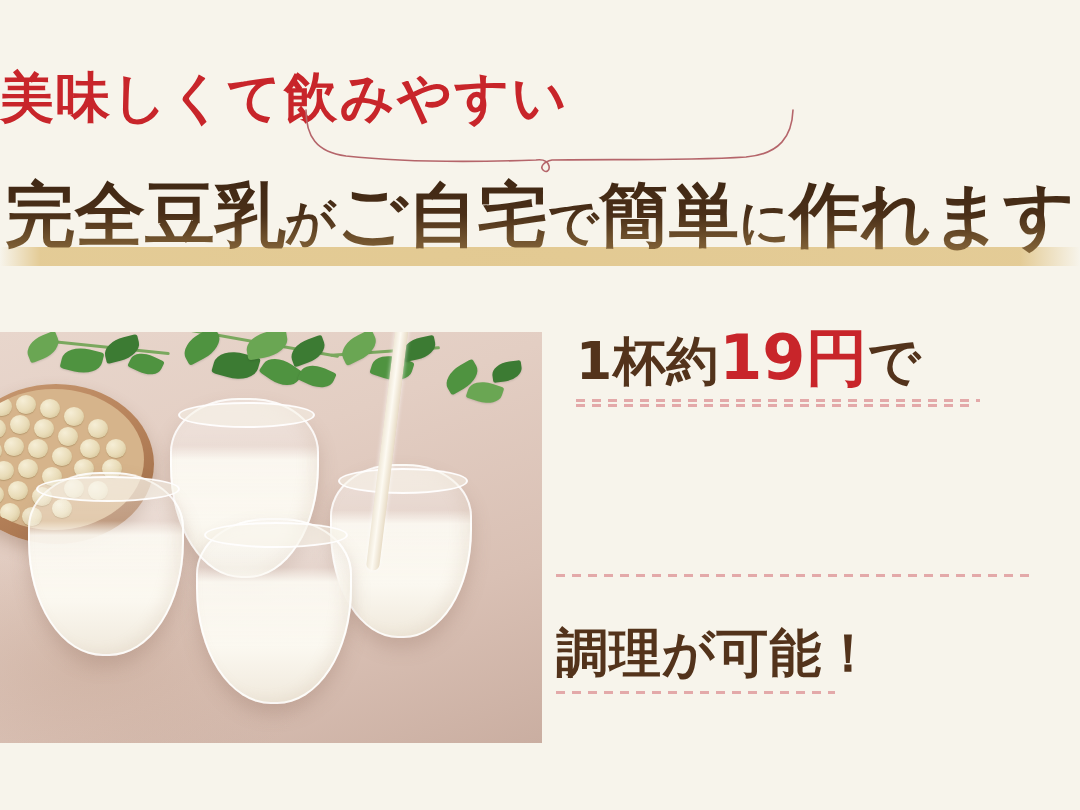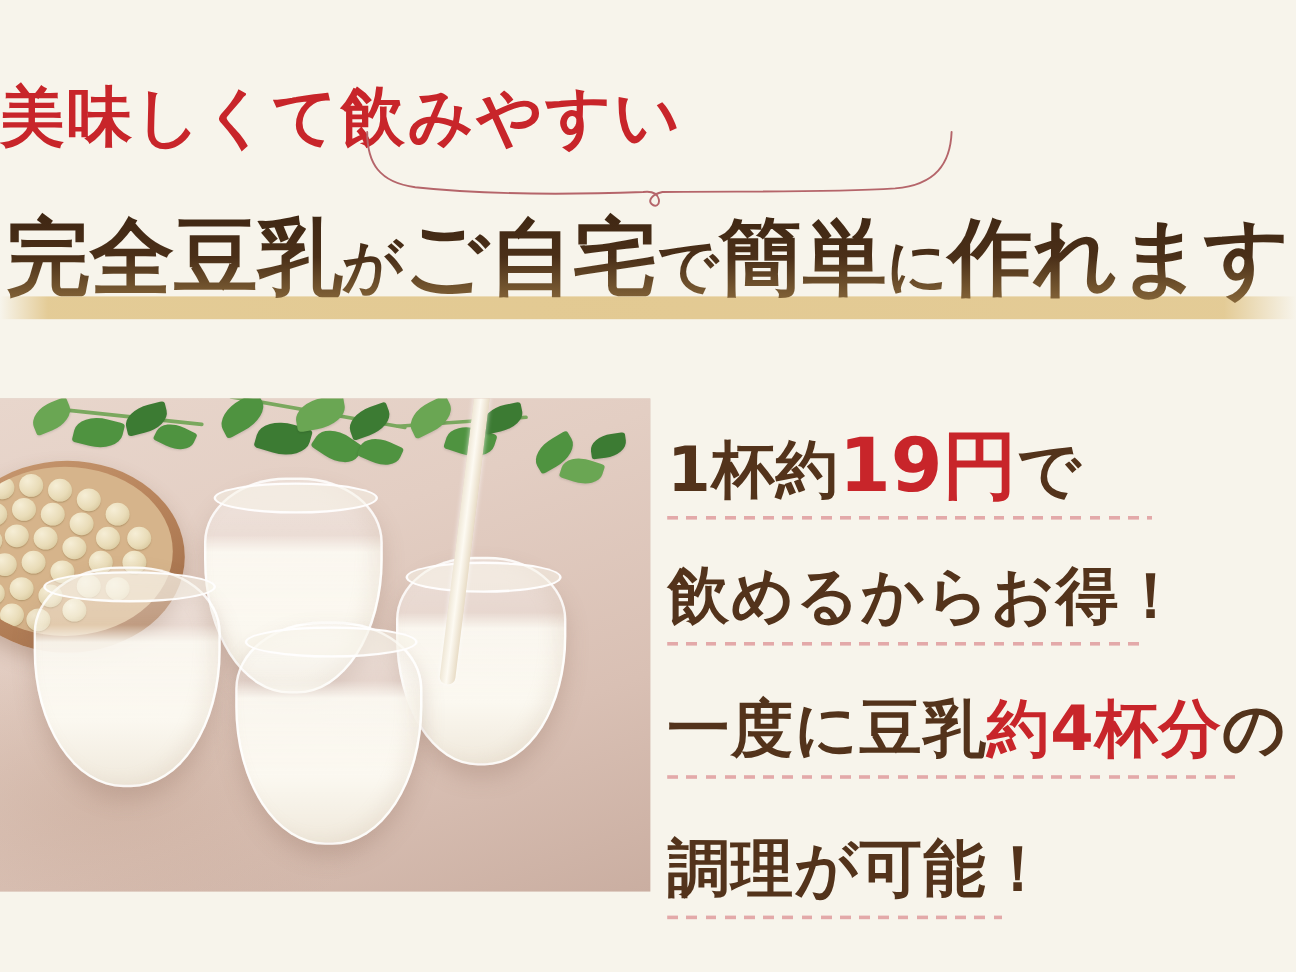--- a/index.html
+++ b/index.html
@@ -295,27 +295,25 @@
 
     <div class="glass" style="left:28px; top:140px; width:152px; height:180px;">
       <div class="rim"></div>
     </div>
 
     <div class="glass" style="left:196px; top:186px; width:152px; height:182px;">
       <div class="rim"></div>
     </div>
   </div>
 
-  <div class="benefit" style="top:352px;">
+  <div class="benefit" style="top:322px;margin-left:20px;">
     <div class="bline"><span>1杯約</span><span class="hi">19円</span><span>で</span></div>
     <div class="dash w1"></div>
-    <div class="bline" style="margin-top:28px;">飲めるからお得！</div>
     <div class="dash w2"></div>
   </div>
 
   <div class="benefit" style="top:572px;">
-    <div class="bline"><span>一度に豆乳</span><span class="hi-sm">約4杯分</span><span>の</span></div>
     <div class="dash w3"></div>
     <div class="bline" style="margin-top:40px;">調理が可能！</div>
     <div class="dash w4"></div>
   </div>
 
 </div>
 
 </body></html>

